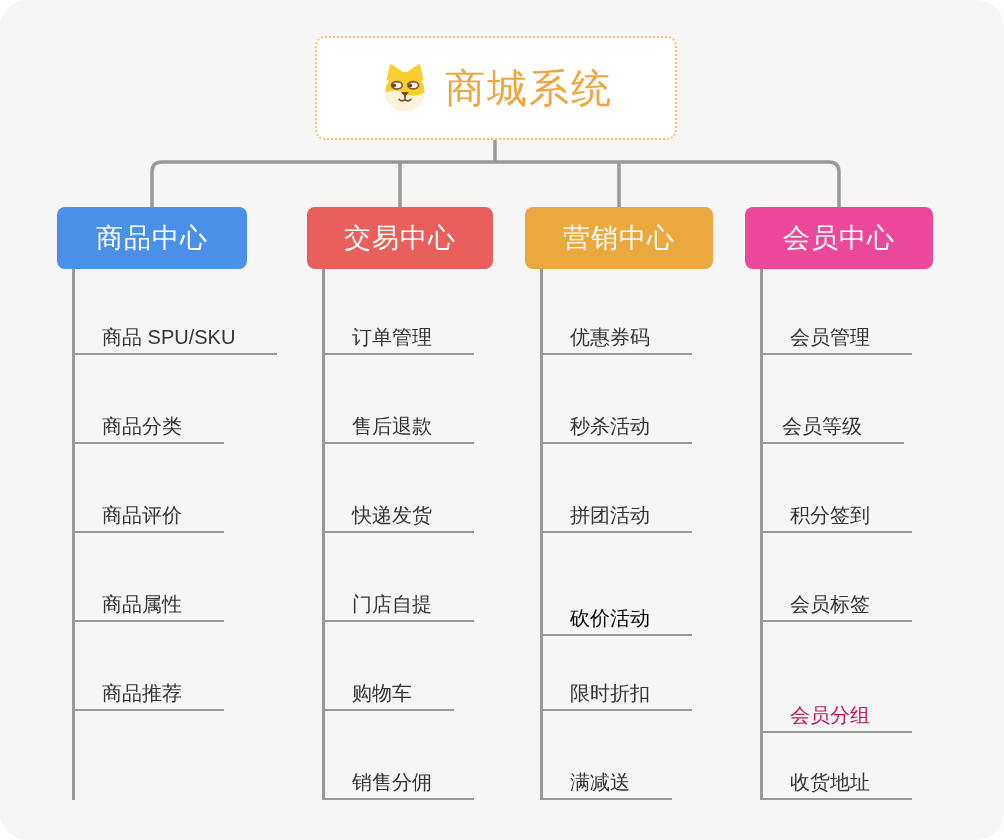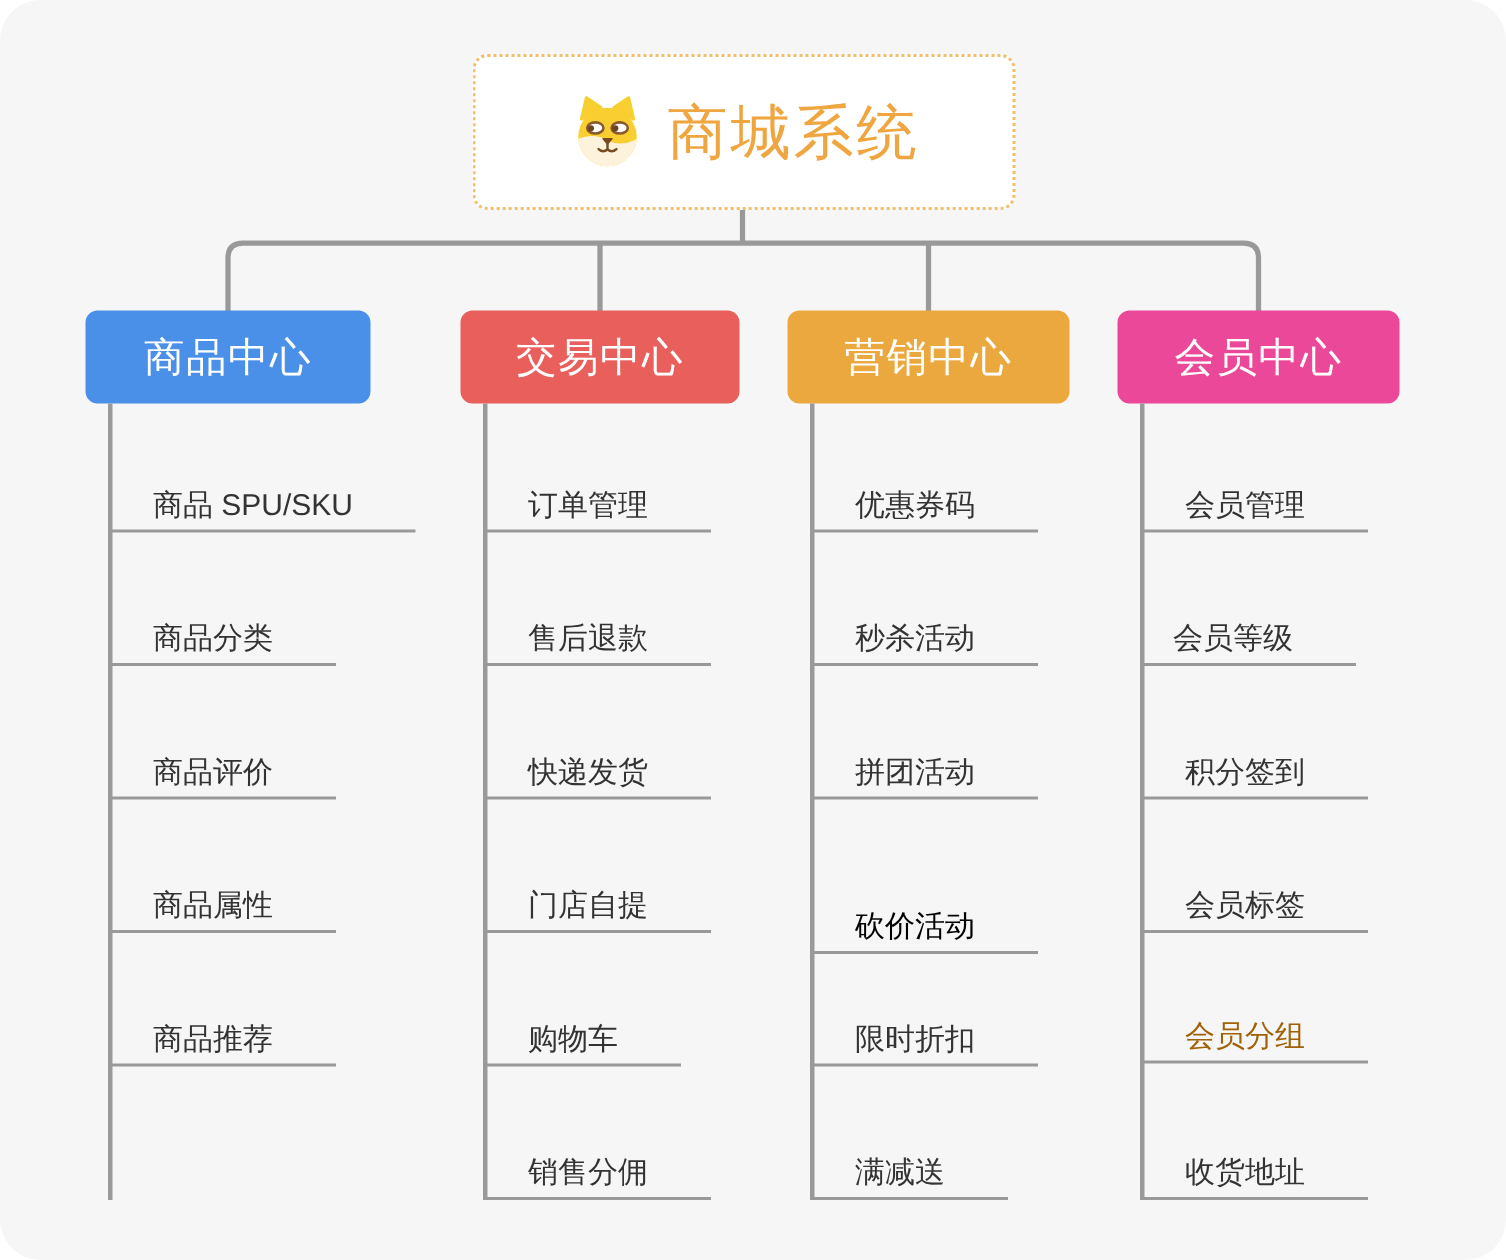--- a/index.html
+++ b/index.html
@@ -155,18 +155,18 @@
       </div>
       <div class="branch" style="left: 745px; width: 248px;">
         <div class="branch-head" style="width: 188px; background: #ec4899;">
           <span>会员中心</span>
         </div>
         <div class="spine" style="background: rgb(153, 153, 153);"></div>
         <div class="leaf" style="top: 114.5px; color: rgb(51, 51, 51); border-bottom-color: rgb(153, 153, 153);">会员管理</div>
         <div class="leaf" style="top: 203.5px; color: rgb(51, 51, 51); border-bottom-color: rgb(153, 153, 153); padding-left: 22px;">会员等级</div>
         <div class="leaf" style="top: 292.5px; color: rgb(51, 51, 51); border-bottom-color: rgb(153, 153, 153);">积分签到</div>
         <div class="leaf" style="top: 381.5px; color: rgb(51, 51, 51); border-bottom-color: rgb(153, 153, 153);">会员标签</div>
-        <div class="leaf" style="top: 469px; color: #a16207; border-bottom-color: rgb(153, 153, 153);">会员分组</div>
+        <div class="leaf" style="top: 493px; color: #be185d; border-bottom-color: rgb(153, 153, 153);">会员分组</div>
         <div class="leaf" style="top: 559.5px; color: rgb(51, 51, 51); border-bottom-color: rgb(153, 153, 153); font-family: Liberation Serif, serif;">收货地址</div>
       </div>
     </div>
 
 </div>
 
 </body></html>

